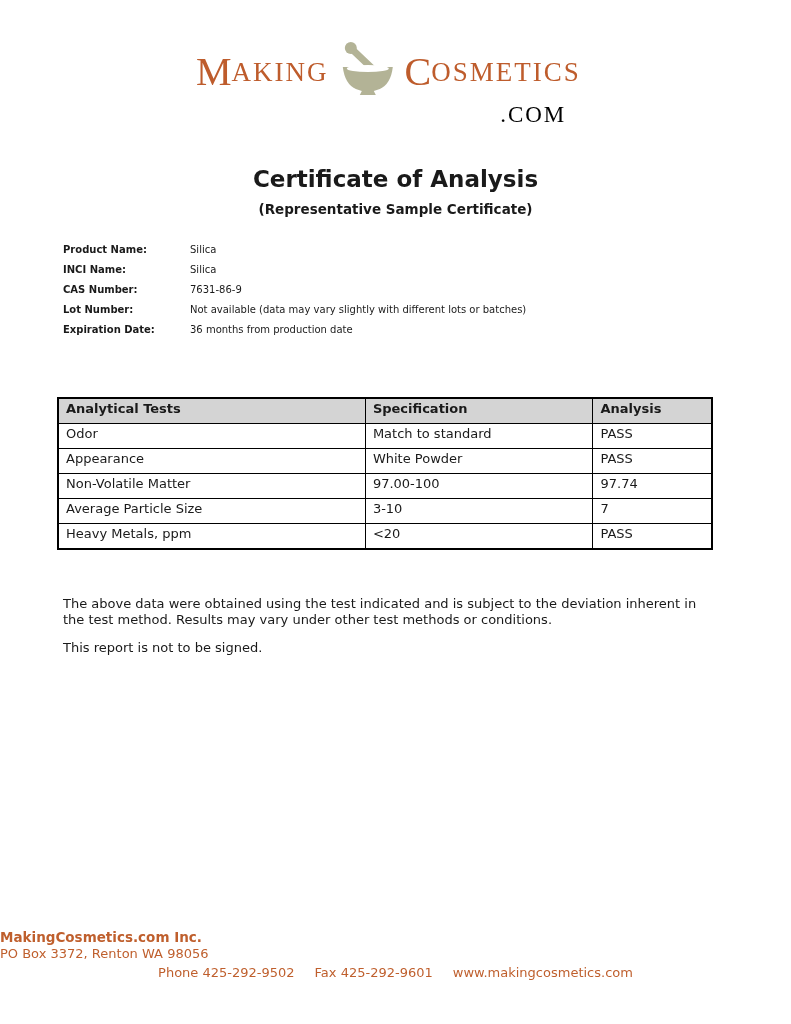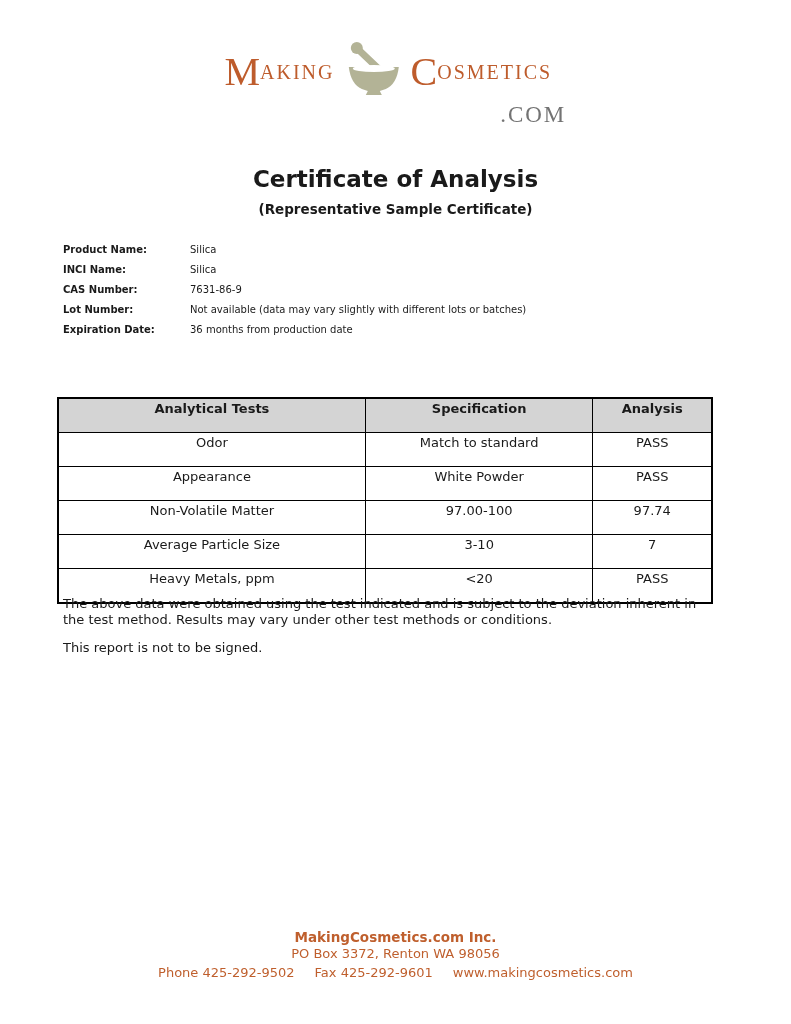--- a/index.html
+++ b/index.html
@@ -24,27 +24,27 @@
     width: 360px;
   }
   .logo-row {
     display: flex;
     align-items: center;
     justify-content: center;
     font-family: "Liberation Serif", "DejaVu Serif", serif;
     color: #BE5C2C;
     white-space: nowrap;
   }
-  .logo-word { letter-spacing: 2px; font-size: 20px; line-height: 1; }
+  .logo-word { letter-spacing: 2px; font-size: 27px; line-height: 1; }
   .logo-initial { font-size: 40px; line-height: 1; }
   .logo-icon-wrap { margin: 0 6px 4px 8px; }
   .logo-com {
     text-align: right;
     font-family: "Liberation Serif", "DejaVu Serif", serif;
-    color: #737373;
+    color: #000000;
     font-size: 23px;
     letter-spacing: 2px;
     margin-top: -2px;
     padding-right: 2px;
   }
 
   
   .doc-title {
     position: absolute;
     top: 166px;
@@ -78,22 +78,22 @@
     position: absolute;
     top: 397px;
     left: 57px;
     width: 656px;
     border-collapse: collapse;
     border: 2px solid #000;
     font-size: 13px;
   }
   .coa-table th, .coa-table td {
     border: 1px solid #000;
-    text-align: center;
-    padding: 2px 7px 16px 7px;
+    text-align: left;
+    padding: 2px 7px 7px 7px;
     height: 14px;
     vertical-align: middle;
   }
   .coa-table th {
     background: #D4D4D4;
     font-weight: bold;
   }
   .col-test { width: 47%; }
   .col-spec { width: 34.8%; }
   .col-analysis { width: 18.2%; }
@@ -113,21 +113,20 @@
     left: 63px;
     width: 648px;
     font-size: 13px;
   }
 
   
   .footer {
     position: absolute;
     top: 929px;
     width: 100%;
-    text-align: center;
     color: #BF5F2D;
     font-size: 13px;
     line-height: 1.2;
   }
   .footer-company { font-weight: bold; font-size: 13.5px; }
   .footer-address { margin-top: 1px; }
   .footer-contact {
     display: flex;
     justify-content: center;
     gap: 20px;

